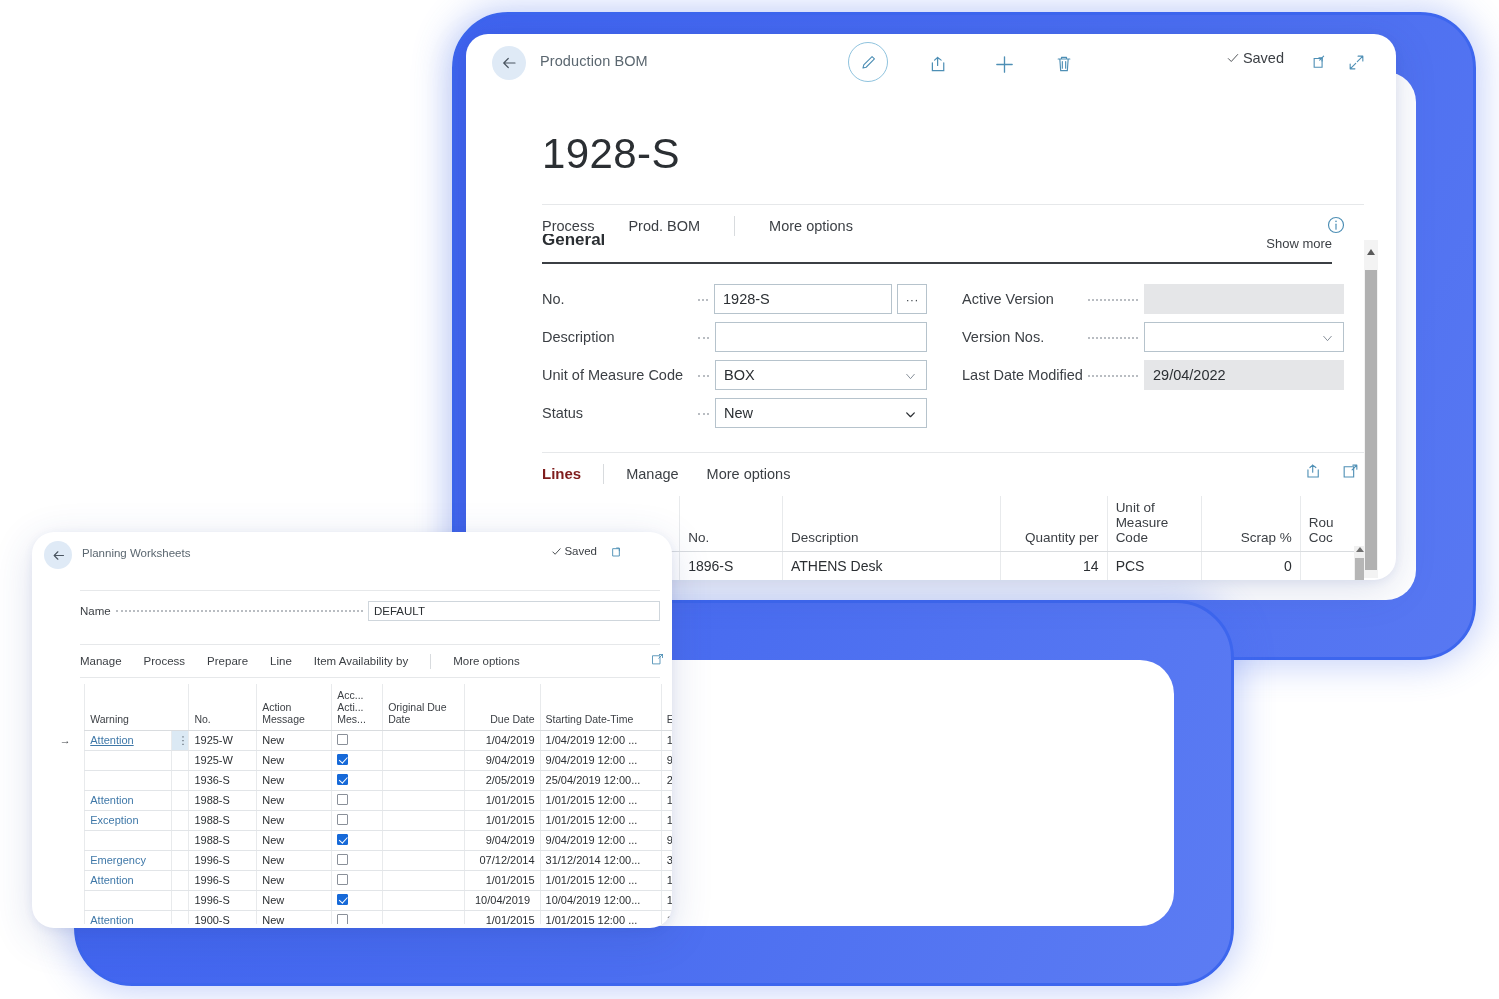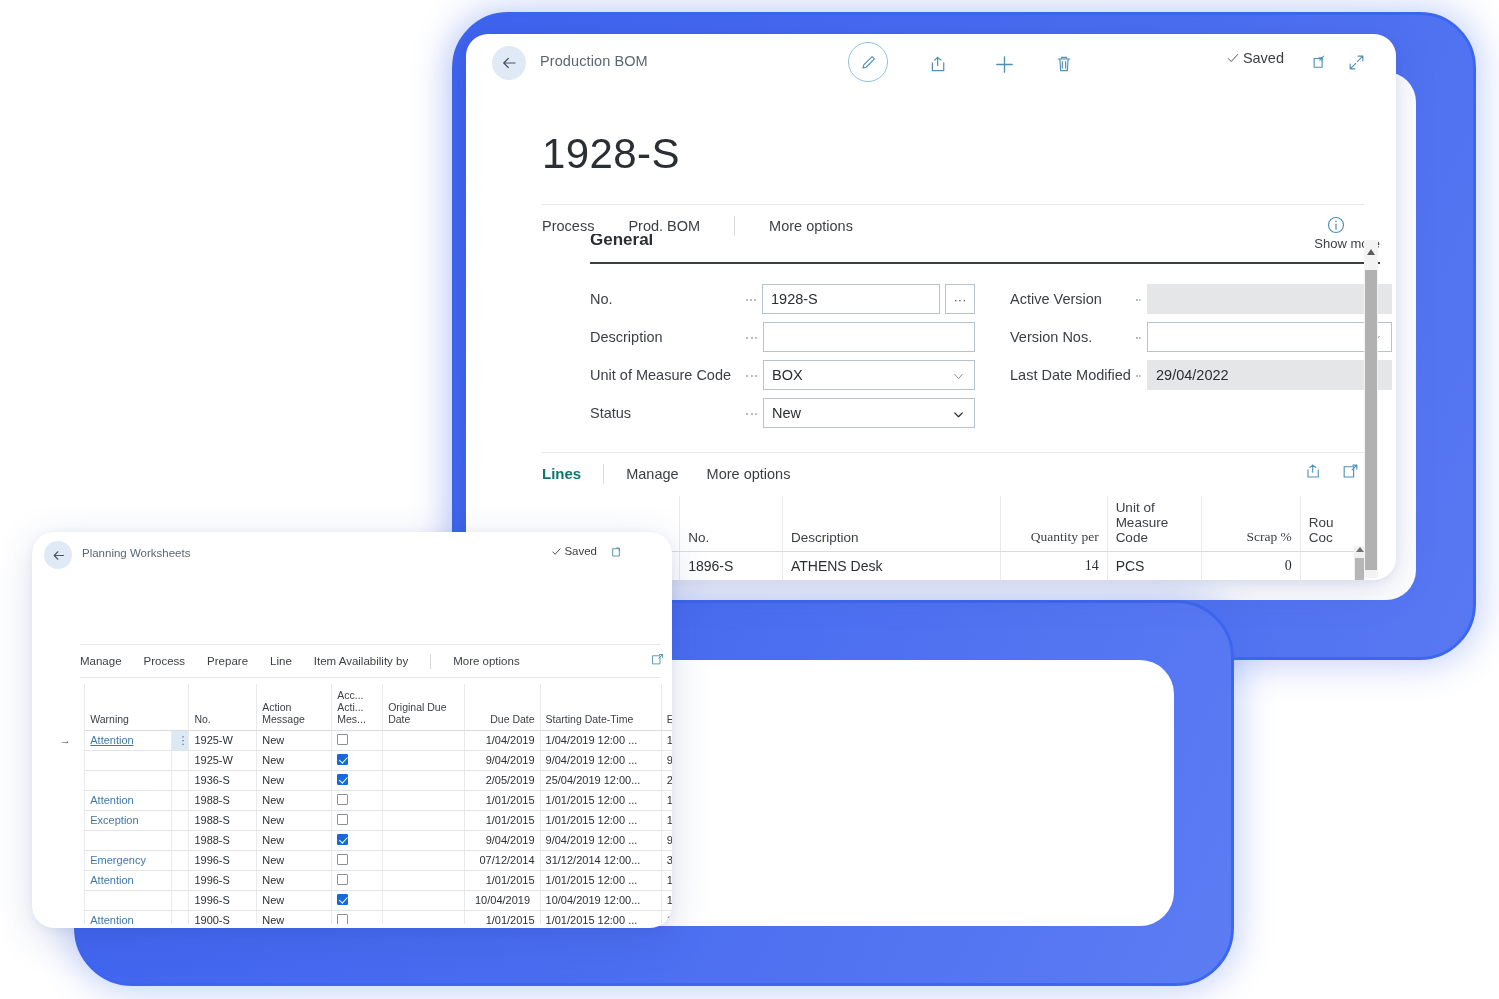--- a/index.html
+++ b/index.html
@@ -96,21 +96,20 @@
     display:flex; align-items:center; height:42px; gap:0;
   }
   .ribbon .r-item { font-size:14.5px; color:#3b3f44; margin-right:34px; cursor:pointer; }
   .ribbon .r-sep { width:1px; height:20px; background:#d8dbde; margin-right:34px; }
   .ribbon .r-more { font-size:14.5px; color:#3b3f44; cursor:pointer; }
   .info-icon { position:absolute; right:18px; top:10px; width:20px; height:20px; }
 
   .sect-wrap {
     position:absolute; left:76px; top:200px; width:822px; height:340px;
     overflow:hidden;
-    margin-left:48px;
   }
   .sect-head {
     position:relative; height:30px; border-bottom:2px solid #3b3f44; width:790px;
   }
   .sect-head .stitle { position:absolute; left:0; top:-4px; font-size:17px; color:#2b2f33; font-weight:700;}
   .sect-head .showmore { position:absolute; right:0; top:2px; font-size:13px; color:#3b3f44; cursor:pointer;}
   .frow { display:flex; align-items:center; height:38px; margin-bottom:0px; }
   .flabel { font-size:14.5px; color:#3b3f44; white-space:nowrap; }
   .fdots { flex:1; border-bottom:2px dotted #b9bdc2; margin:0 6px 5px 6px; height:8px; }
   .fld {
@@ -123,40 +122,40 @@
   .ellipsis-btn {
     width:30px; height:30px; border:1px solid #b6c3cc; background:#fff; margin-left:5px;
     display:flex; align-items:center; justify-content:center; font-size:13px; color:#4a5056;
     cursor:pointer;
   }
   .col-left { position:absolute; left:0; top:46px; width:385px; }
   .col-right{ position:absolute; left:420px; top:46px; width:382px; }
   .lbl-w1 { width:150px; }
   .fld-w1 { width:178px; }
   .fld-w2 { width:212px; }
-  .fld-wR { width:245px; }
+  .fld-wR { width:200px; }
   .lbl-wR { width:120px; }
 
   .lines-bar {
     position:absolute; left:76px; top:418px; width:822px;
     border-top:1px solid #e6e8ea; height:42px; display:flex; align-items:center;
   }
-  .lines-bar .l-title { font-size:15px; color:#0f766e; font-weight:700; margin-right:22px; }
+  .lines-bar .l-title { font-size:15px; color:#7f1d1d; font-weight:700; margin-right:22px; }
   .lines-bar .l-sep { width:1px; height:20px; background:#d8dbde; margin-right:22px; }
   .lines-bar .l-item { font-size:14.5px; color:#3b3f44; margin-right:28px; cursor:pointer; }
   .lines-bar .l-icons { position:absolute; right:4px; display:flex; gap:18px; }
 
   .grid { position:absolute; left:76px; top:462px; width:822px; height:84px; overflow:hidden; }
   table.g { border-collapse:collapse; width:820px; table-layout:fixed; font-size:14px; color:#2b2f33; }
   table.g th {
     font-weight:400; color:#3b3f44; font-size:13.5px; text-align:left;
     vertical-align:bottom; padding:4px 8px 6px 8px; height:48px;
     border-bottom:1px solid #d9dcdf; border-left:1px solid #e8eaec;
   }
-  table.g th.num, table.g td.num { text-align:right;font-family:Liberation Serif, serif; }
+  table.g th.num, table.g td.num { text-align:right; }
   table.g td {
     padding:6px 8px; height:26px; border-bottom:1px solid #dcdfe2; border-left:1px solid #e8eaec;
     white-space:nowrap; overflow:hidden;
   }
   table.g th:first-child, table.g td:first-child { border-left:none; }
 
   .gscroll {
     position:absolute; right:-2px; top:50px; width:12px; height:60px; background:#f0f0f0;
   }
   .gscroll .thumb { position:absolute; left:1px; top:12px; width:10px; height:46px; background:#b6b6b6; }
@@ -462,20 +461,25 @@
         <span>Saved</span>
       </div>
       <div class="pw-pop">
         <svg width="16" height="16" viewBox="0 0 24 24">
           <path d="M4 7h10v11H4z" class="ic"></path>
           <path d="M14 10V6h-4" class="ic" stroke-linecap="round" stroke-linejoin="round"></path>
         </svg>
       </div>
     </div>
 
+    <div class="pw-namerow">
+      <span class="nl">Name</span>
+      <span class="nd"></span>
+      <span class="nv">DEFAULT</span>
+    </div>
 
     <div class="pw-ribbon">
       <span class="p-item">Manage</span>
       <span class="p-item">Process</span>
       <span class="p-item">Prepare</span>
       <span class="p-item">Line</span>
       <span class="p-item">Item Availability by</span>
       <span class="p-sep"></span>
       <span class="p-item">More options</span>
       <span class="p-icons">

